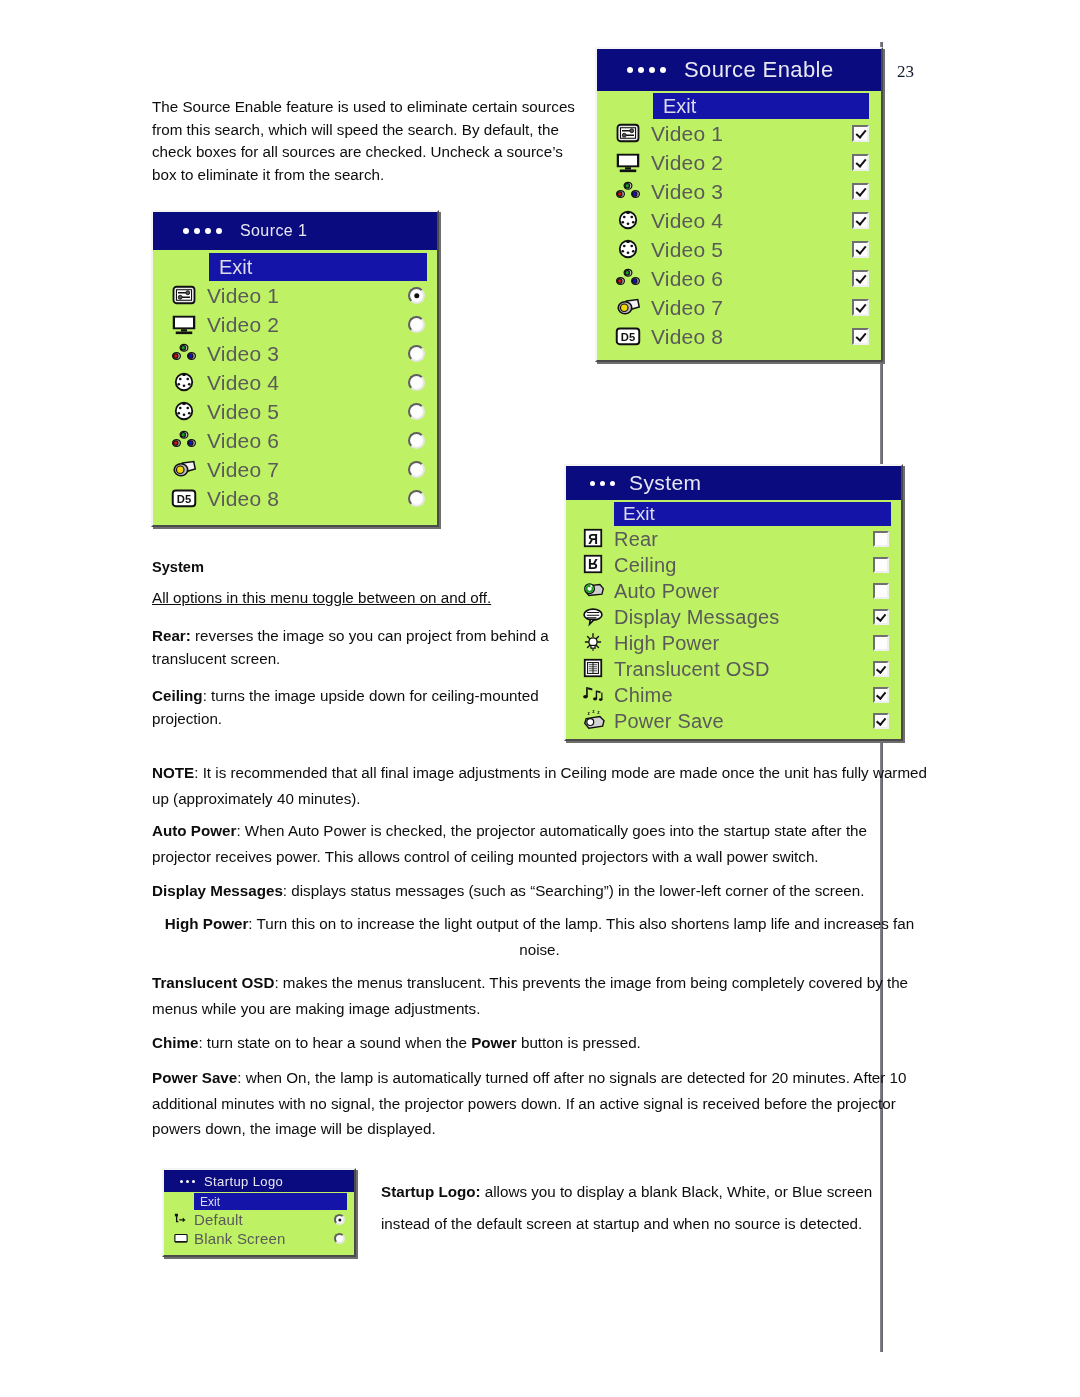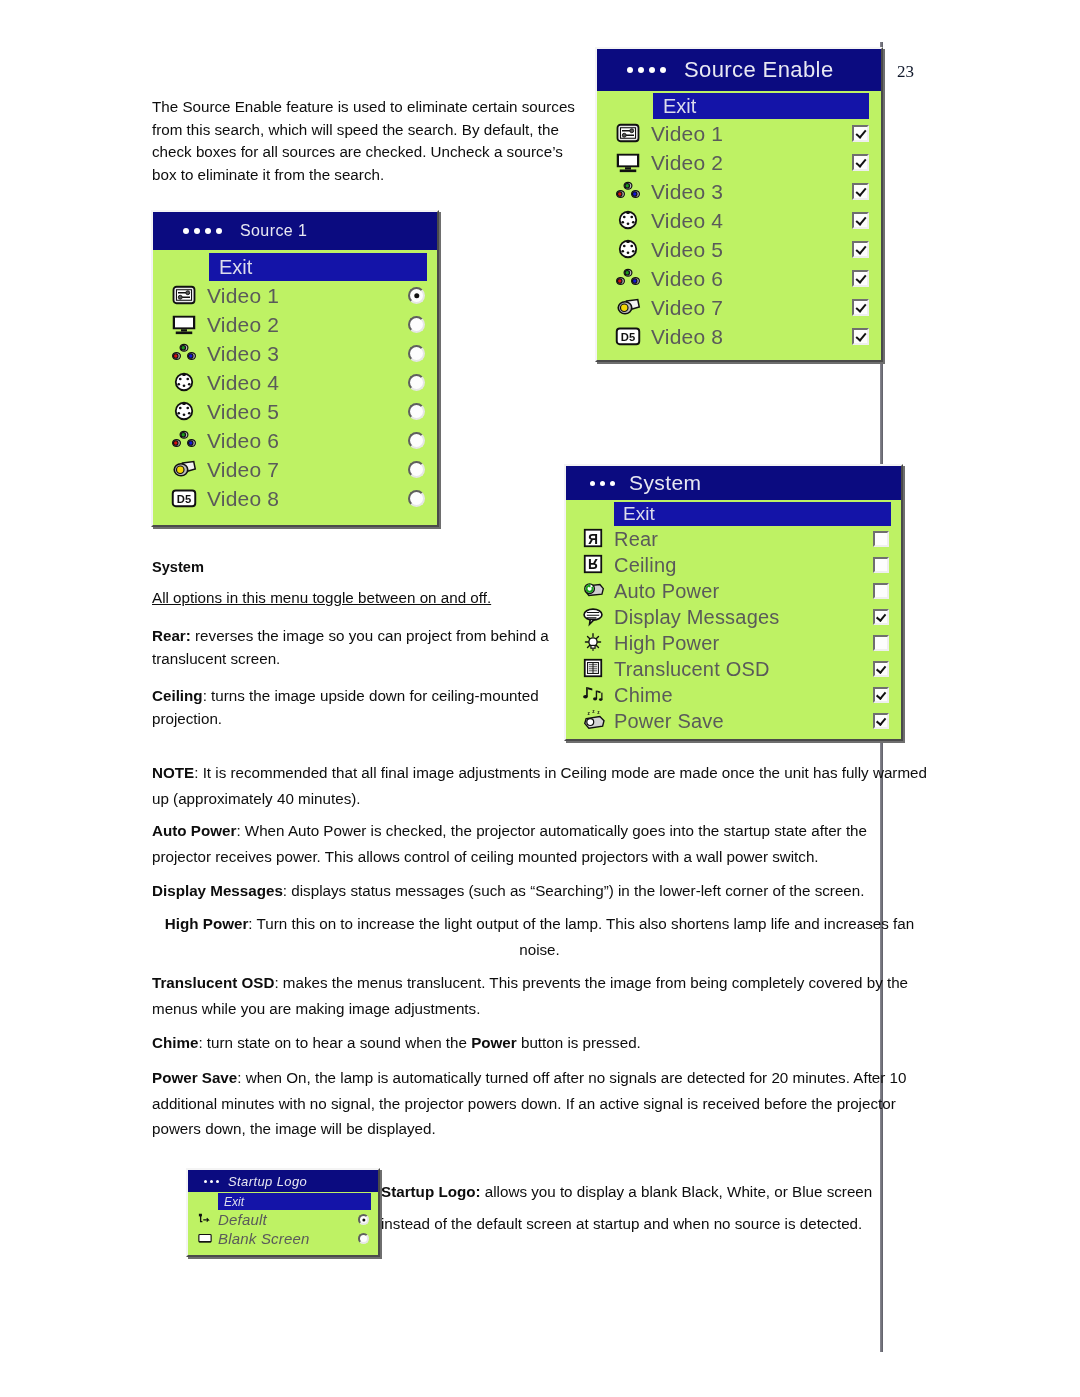--- a/index.html
+++ b/index.html
@@ -160,21 +160,21 @@
   #sys { left: 564px; top: 464px; width: 339px; height: 277px; }
   #sys .osd-title { height: 34px; font-size: 21px; padding-left: 10px; }
   #sys .osd-dots i { width: 5px; height: 5px; }
   #sys .osd-title span { margin-left: 14px; }
   #sys .osd-exit { margin-left: 48px; margin-right: 10px; height: 24px; font-size: 19px; padding-left: 9px; margin-top: 2px;}
   #sys .osd-row { height: 26px; font-size: 20px; padding: 0 12px 0 6px; }
   #sys .osd-icon { width: 42px; height: 24px; }
   #sys .cb { width: 16px; height: 16px; }
 
   
-  #logo { left: 186px; top: 1168px; width: 194px; height: 89px; font-style: italic; }
+  #logo { left: 162px; top: 1168px; width: 194px; height: 89px; }
   #logo .osd-title { height: 22px; font-size: 13px; padding-left: 7px; }
   #logo .osd-dots i { width: 3px; height: 3px; }
   #logo .osd-dots { gap: 3px; }
   #logo .osd-title span { margin-left: 9px; }
   #logo .osd-exit { margin-left: 30px; margin-right: 7px; height: 17px; font-size: 12px; padding-left: 6px; margin-top: 1px;}
   #logo .osd-row { height: 19px; font-size: 15px; padding: 0 9px 0 4px; }
   #logo .osd-icon { width: 26px; height: 16px; }
   #logo .rb { width: 11px; height: 11px; }
   #logo .rb.on::after { width: 46%; height: 46%; }
 </style>

